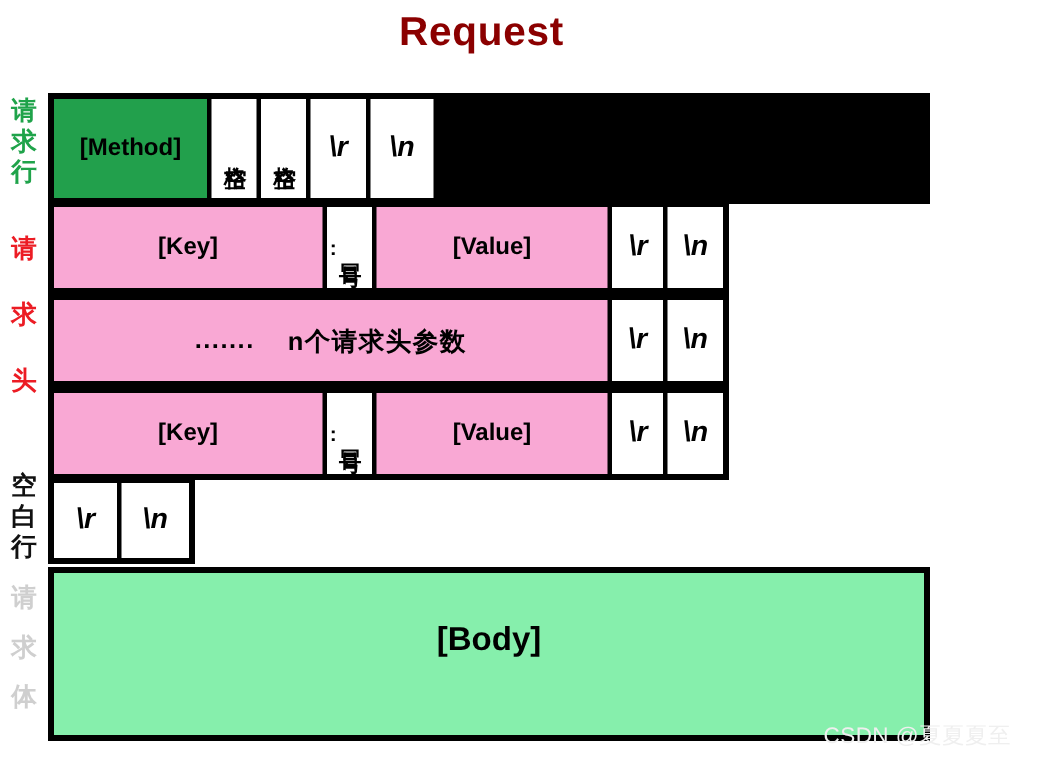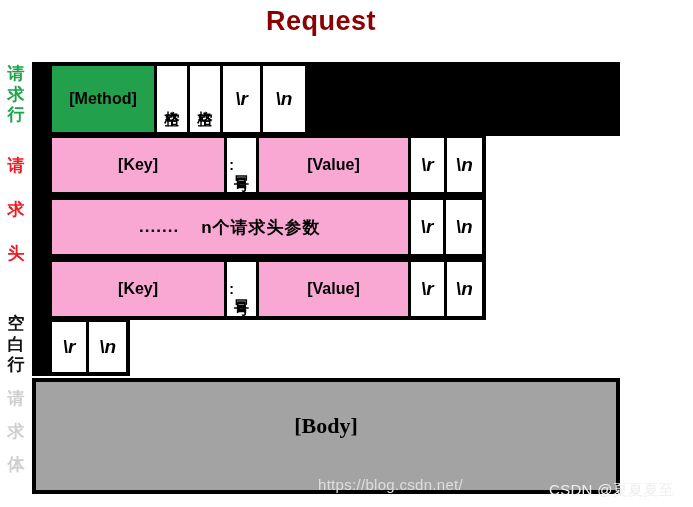--- a/index.html
+++ b/index.html
@@ -54,21 +54,20 @@
   .vlabel-body    { top: 382px; color: #cfcfcf; line-height: 1.95; }
 
   
   .row {
     position: absolute;
     box-sizing: border-box;
     border: 4px solid #000000;
     background: #000000;
     display: flex;
     align-items: stretch;
-    padding-left: 16px;
   }
   .cell {
     box-sizing: border-box;
     display: flex;
     align-items: center;
     justify-content: center;
     font-size: 16px;
     font-weight: bold;
     color: #000000;
     margin-right: 3px;
@@ -142,25 +141,24 @@
 
   
   #body-box {
     position: absolute;
     box-sizing: border-box;
     left: 32px;
     top: 378px;
     width: 588px;
     height: 116px;
     border: 4px solid #000000;
-    background: #a3a3a3;
+    background: #86efac;
     display: flex;
     align-items: center;
     justify-content: center;
-    font-family: Liberation Serif, serif;
   }
   #body-box .body-label {
     font-size: 22px;
     font-weight: bold;
     color: #000000;
     margin-top: -20px;
   }
 
   
   .watermark-url {
@@ -261,16 +259,15 @@
 
   <div class="row" id="blank-line">
     <div class="cell white escape" style="width:42px">\r</div>
     <div class="cell white escape" style="width:45px">\n</div>
   </div>
 
   <div id="body-box">
     <span class="body-label">[Body]</span>
   </div>
 
-  <div class="watermark-url">https://blog.csdn.net/</div>
   <div class="watermark-csdn">CSDN @夏夏夏至</div>
 
 </div>
 
 </body></html>

